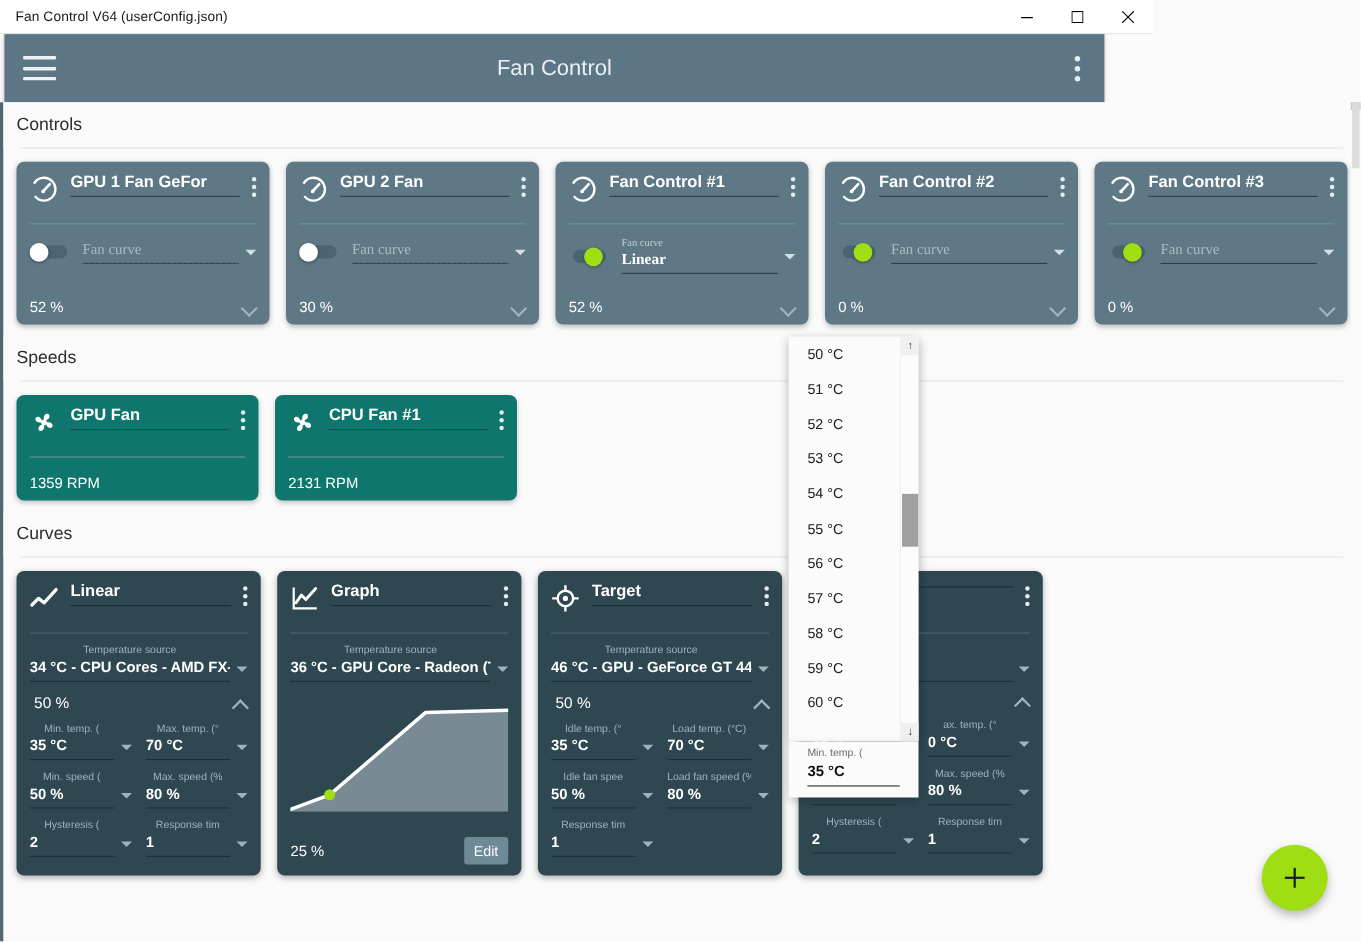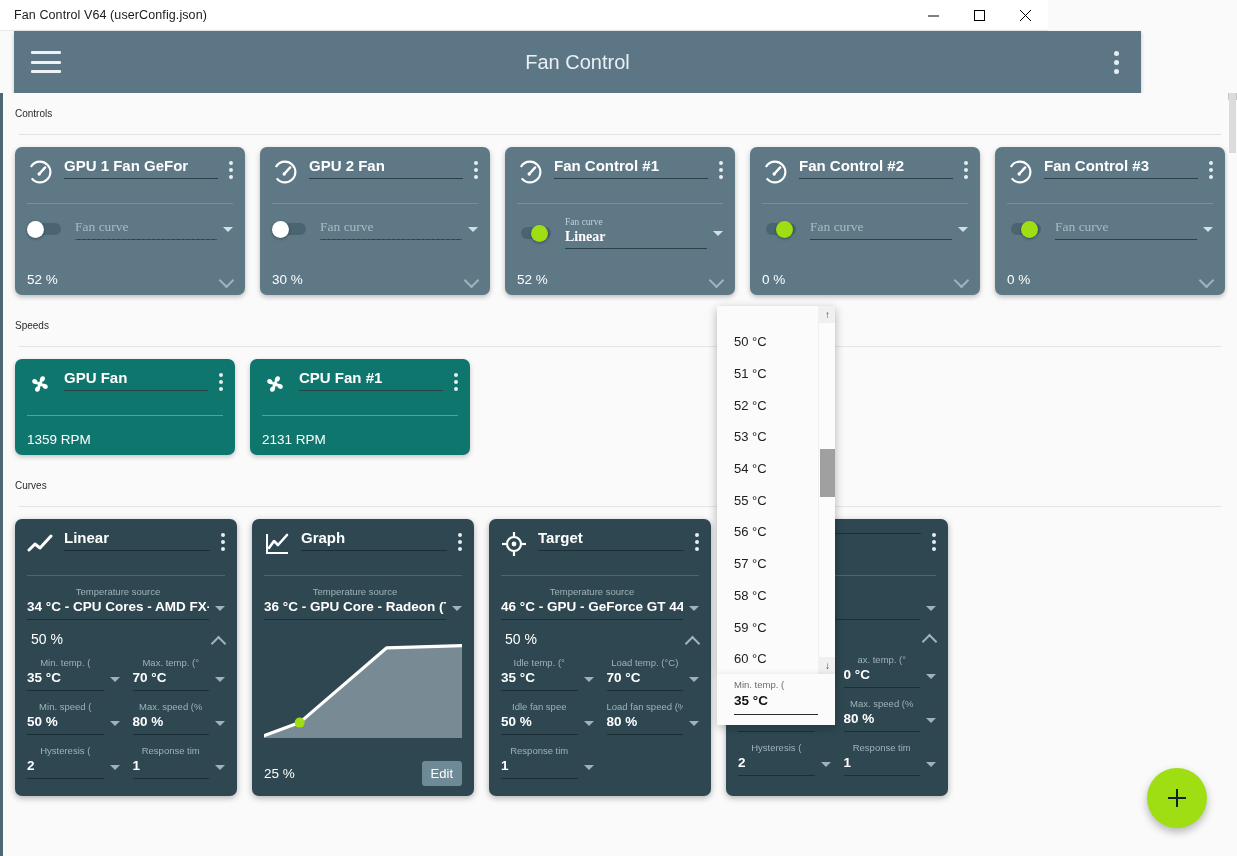--- a/index.html
+++ b/index.html
@@ -22,21 +22,21 @@
   }
   .win-btns { margin-left:auto; display:flex; height:31px; }
   .win-btn {
     width:46px; height:31px; display:flex; align-items:center; justify-content:center;
     color:#000; font-size:12px;
   }
   .win-btn svg { display:block; }
 
   
   .appbar {
-    position:absolute; left:14px; top:31px; width:1127px; height:62px;
+    position:absolute; left:4px; top:31px; width:1000px; height:62px;
     background:#5c7686; display:flex; align-items:center;
     box-shadow: 0 2px 4px rgba(0,0,0,.22);
   }
   .hamburger { width:30px; height:22px; margin-left:17px; cursor:pointer;
                display:flex; flex-direction:column; justify-content:space-between; }
   .hamburger i { display:block; height:3px; background:#eef2f4; border-radius:1px; }
   .appbar-title {
     position:absolute; left:0; right:0; text-align:center;
     color:#eaf0f3; font-size:20px; font-weight:400; pointer-events:none;
   }
@@ -47,21 +47,21 @@
   .appbar-menu i { width:5px; height:5px; border-radius:50%; background:#e7eef1; display:block; }
 
   
   .page {
     position:absolute; left:0; top:93px; width:1237px; height:763px;
     background:#fafafa; overflow:hidden;
     border-left:3px solid #4f6673;
   }
   .section-header {
     height:41px; display:flex; align-items:center; padding-left:12px;
-    font-size:10px; color:#2b2b2b; background:#fafafa;
+    font-size:16px; color:#2b2b2b; background:#fafafa;
   }
   .section-rule { height:1px; background:#e4e4e4; margin:0 16px; }
   .card-row { display:flex; gap:15px; padding:12px 12px 10px 12px; }
 
   
   .ctrl-card {
     width:246px; height:148px; border-radius:7px;
     background:#5e7886; box-shadow:0 2px 5px rgba(0,0,0,.25);
     padding:10px 12px 8px 12px; display:flex; flex-direction:column;
     position:relative; color:#fff;
@@ -148,21 +148,21 @@
     margin-left:auto; background:#6f8a97; color:#fff; border:none;
     font-size:13px; font-family:inherit; padding:5px 9px; border-radius:3px; cursor:pointer;
   }
 
   
   .dropdown {
     position:absolute; left:717px; top:306px; width:118px; height:368px;
     background:#fbfbfb; box-shadow:0 3px 9px rgba(0,0,0,.30);
     z-index:40; overflow:hidden;
   }
-  .dd-list { position:absolute; left:0; top:0; width:101px;margin-top:20px; }
+  .dd-list { position:absolute; left:0; top:0; width:101px; }
   .dd-item {
     height:31.7px; display:flex; align-items:center; padding-left:17px;
     font-size:13px; color:#202020; cursor:pointer;
   }
   .dd-scroll {
     position:absolute; right:0; top:0; width:17px; height:368px; background:#fcfcfc;
     border-left:1px solid #f0f0f0;
   }
   .dd-arrow {
     position:absolute; left:0; width:17px; height:17px; background:#f0f0f0;

